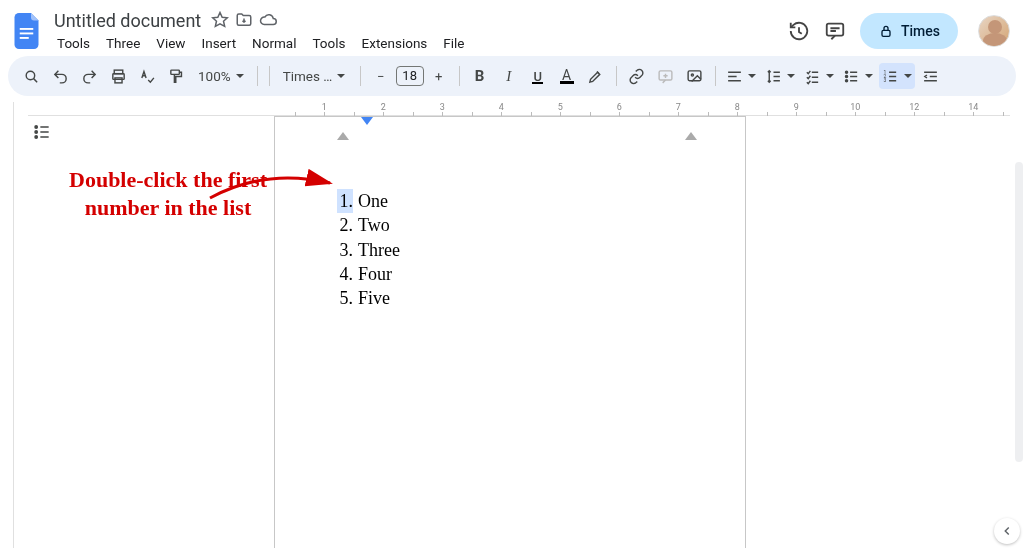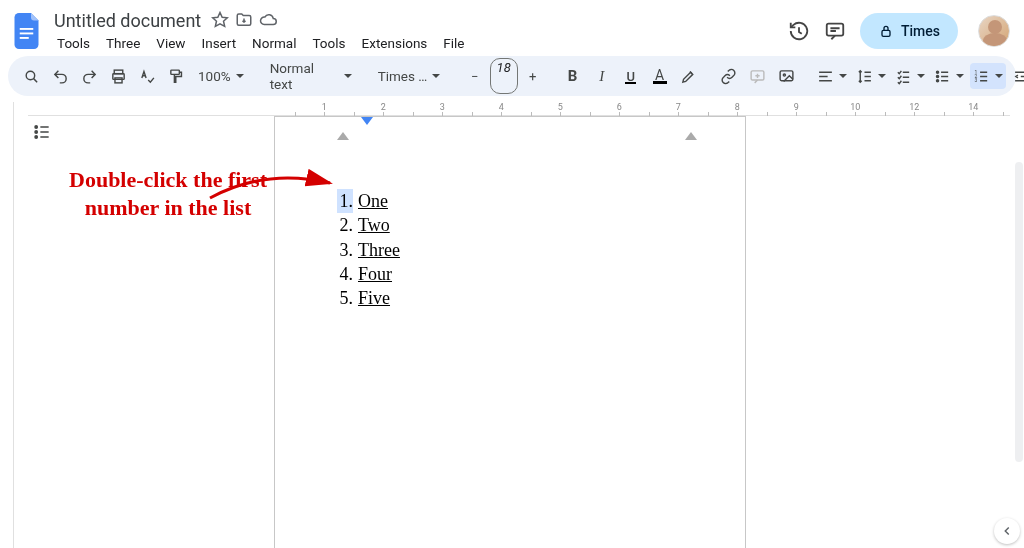--- a/index.html
+++ b/index.html
@@ -24,40 +24,40 @@
 .avatar::after { content:''; position:absolute; width: 24px; height: 16px; background:#c49678; border-radius:50% 50% 0 0; top:17px; left:4px; }
 
 
 .toolbar-wrap { padding: 0 8px 6px 8px; }
 .toolbar { background: #edf2fa; border-radius: 24px; height: 40px; display: flex; align-items: center; padding: 0 10px; gap: 3px; }
 .tbtn { min-width: 26px; height: 26px; display: inline-flex; align-items: center; justify-content: center; border-radius: 4px; color: #444746; cursor: pointer; font-size: 13px; position:relative; }
 .tsep { width: 1px; height: 20px; background: #c7c7c7; margin: 0 4px; }
 .tsel { display: inline-flex; align-items: center; gap: 5px; padding: 0 6px; height: 26px; font-size: 13.5px; color: #444746; border-radius: 4px; cursor: pointer; }
 .caret { width: 0; height: 0; border-left: 4px solid transparent; border-right: 4px solid transparent; border-top: 4px solid #444746; }
 .font-size-box { display:flex; align-items:center; gap: 2px; }
-.fs-val { width: 28px; height: 36px; border: 1px solid #747775; border-radius: 10px; text-align: center; font-size: 13px; line-height: 18px; color:#202124;font-style:italic; }
+.fs-val { width: 28px; height: 20px; border: 1px solid #747775; border-radius: 4px; text-align: center; font-size: 13px; line-height: 18px; color:#202124; }
 .active-pill { background: #d3e3fd !important; }
 .underline-a { border-bottom: 2px solid #000; display:inline-block; height:15px; padding: 0 1px; font-weight: 500; }
 .color-a { display:inline-flex; flex-direction:column; align-items:center; }
 .color-a .u { width: 14px; height: 3px; background: #000; margin-top: 0px; }
 .highlighter { position: relative; }
 
 
 .workspace { position: relative; height: calc(548px - 56px - 46px); overflow: hidden; background:#fff; }
 .ruler-h { position: absolute; top: 0; left: 28px; right: 14px; height: 14px; border-bottom: 1px solid #e0e0e0; }
 .ruler-v { position: absolute; top: 0; left: 0; width: 14px; bottom: 0; border-right: 1px solid #e0e0e0; background:#fff; }
 .ruler-ticks { position:absolute; top:0; left: 252px; height: 14px; font-size: 9px; color:#888; display:flex; }
 .rt { width: 29.5px; text-align:center; position:relative; }
 .rt::before { content:''; position:absolute; bottom:0; left:50%; width:1px; height:4px; background:#bbb; }
 
 .outline-btn { position: absolute; top: 20px; left: 32px; color:#444746; cursor:pointer; }
 
 .page-canvas { position: absolute; top: 14px; left: 274px; width: 472px; height: 700px; background:#fff; border: 1px solid #c7c7c7; }
 .doc-content { position: absolute; top: 72px; left: 62px; font-family: "Times New Roman", Times, serif; font-size: 18px; color: #000; line-height: 1.35; }
-.list-row { white-space: nowrap; text-decoration: underline; }
+.list-row { white-space: nowrap; }
 .num { display:inline-block; min-width: 16px; text-align:right; }
 .num.sel { background: #cfe2ff; }
 .space { display:inline-block; width: 5px; }
 
 
 .annot { position: absolute; top: 64px; left: 68px; width: 200px; font-family: "Comic Sans MS", cursive; color: #d40000; font-size: 22px; font-weight: 600; text-align: center; line-height: 1.25; }
 .arrow-svg { position:absolute; top: 46px; left: 205px; pointer-events:none; }
 
 .corner-chevron { position:absolute; right: 4px; bottom: 4px; width: 26px; height: 26px; border-radius: 50%; background:#fff; box-shadow: 0 1px 3px rgba(0,0,0,.25); display:flex; align-items:center; justify-content:center; color:#5f6368; }
 .vscroll { position:absolute; top: 60px; right: 1px; width: 8px; height: 300px; background:#dadce0; border-radius: 4px; opacity:.45; }
@@ -175,24 +175,20 @@
           <svg width="17" height="17" viewBox="0 0 24 24" fill="none" stroke="#444746" stroke-width="2">
             <rect x="4" y="3" width="12" height="6" rx="1"></rect>
             <path d="M16 6h3v6h-8v8h-2v-10"></path>
           </svg>
         </span>
   <span class="tsel">
           <span>100%</span>
           <span class="caret"></span>
         </span>
   <span class="tsep"></span>
-  <span class="tsel" style="min-width:94px">
-          <span>Normal text</span>
-          <span class="caret"></span>
-        </span>
   <span class="tsep"></span>
   <span class="tsel" style="min-width:76px">
           <span>Times …</span>
           <span class="caret"></span>
         </span>
   <span class="tsep"></span>
   <span class="font-size-box">
     <span class="tbtn">−</span>
     <span class="fs-val">18</span>
     <span class="tbtn">+</span>

